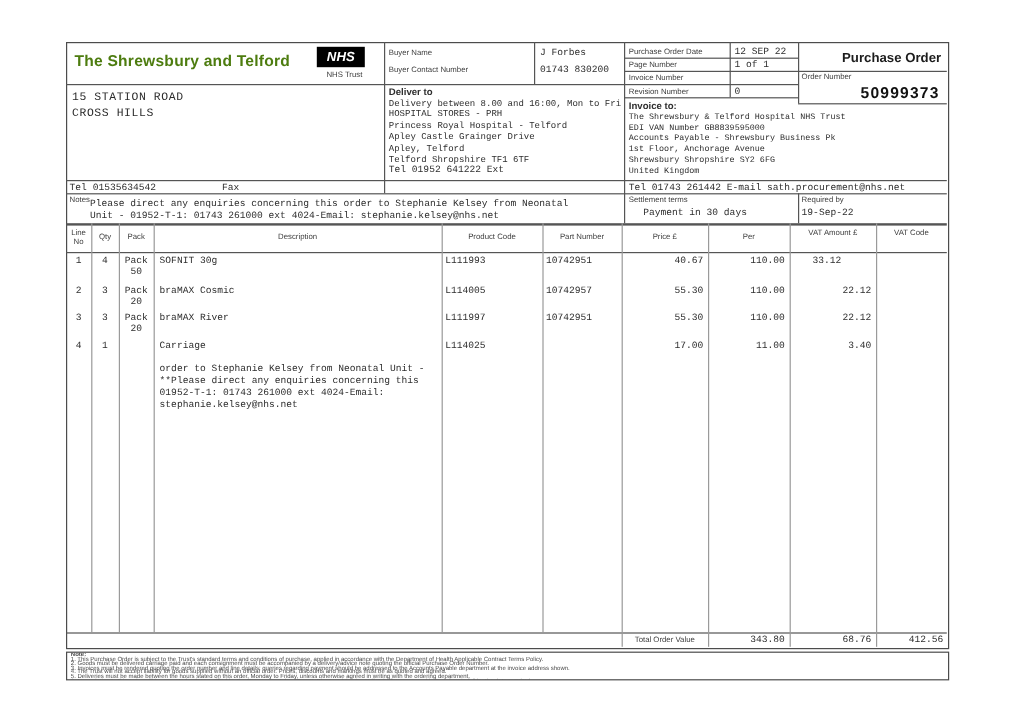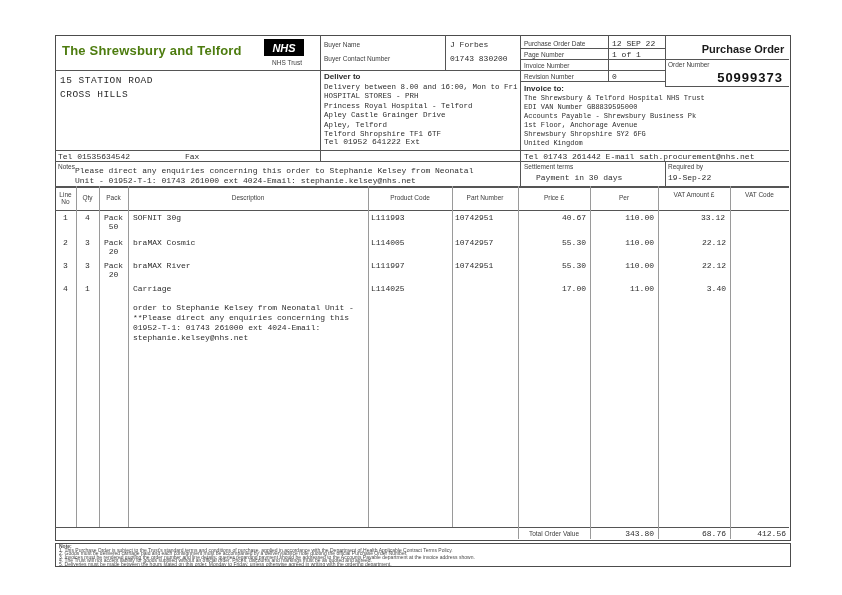--- a/index.html
+++ b/index.html
@@ -136,21 +136,21 @@
 
   <div class="abs" style="left:55px;top:213px;width:734px;height:22px;">
     <div class="abs v8 mono tc" style="left:0;top:0;width:21px;">1</div>
     <div class="abs v8 mono tc" style="left:21px;top:0;width:23px;">4</div>
     <div class="abs v8 mono tc" style="left:44px;top:0;width:29px;">Pack 50</div>
     <div class="abs v8 mono" style="left:78px;top:0;">SOFNIT 30g</div>
     <div class="abs v8 mono" style="left:316px;top:0;">L111993</div>
     <div class="abs v8 mono" style="left:400px;top:0;">10742951</div>
     <div class="abs v8 mono tr" style="left:463px;top:0;width:68px;">40.67</div>
     <div class="abs v8 mono tr" style="left:535px;top:0;width:64px;">110.00</div>
-    <div class="abs v8 mono tr" style="left:602px;top:0;width:68px;">33.12</div>
+    <div class="abs v8 mono tr" style="left:578px;top:0;width:68px;">33.12</div>
   </div>
 
   <div class="abs" style="left:55px;top:238px;width:734px;height:22px;">
     <div class="abs v8 mono tc" style="left:0;top:0;width:21px;">2</div>
     <div class="abs v8 mono tc" style="left:21px;top:0;width:23px;">3</div>
     <div class="abs v8 mono tc" style="left:44px;top:0;width:29px;">Pack 20</div>
     <div class="abs v8 mono" style="left:78px;top:0;">braMAX Cosmic</div>
     <div class="abs v8 mono" style="left:316px;top:0;">L114005</div>
     <div class="abs v8 mono" style="left:400px;top:0;">10742957</div>
     <div class="abs v8 mono tr" style="left:463px;top:0;width:68px;">55.30</div>

